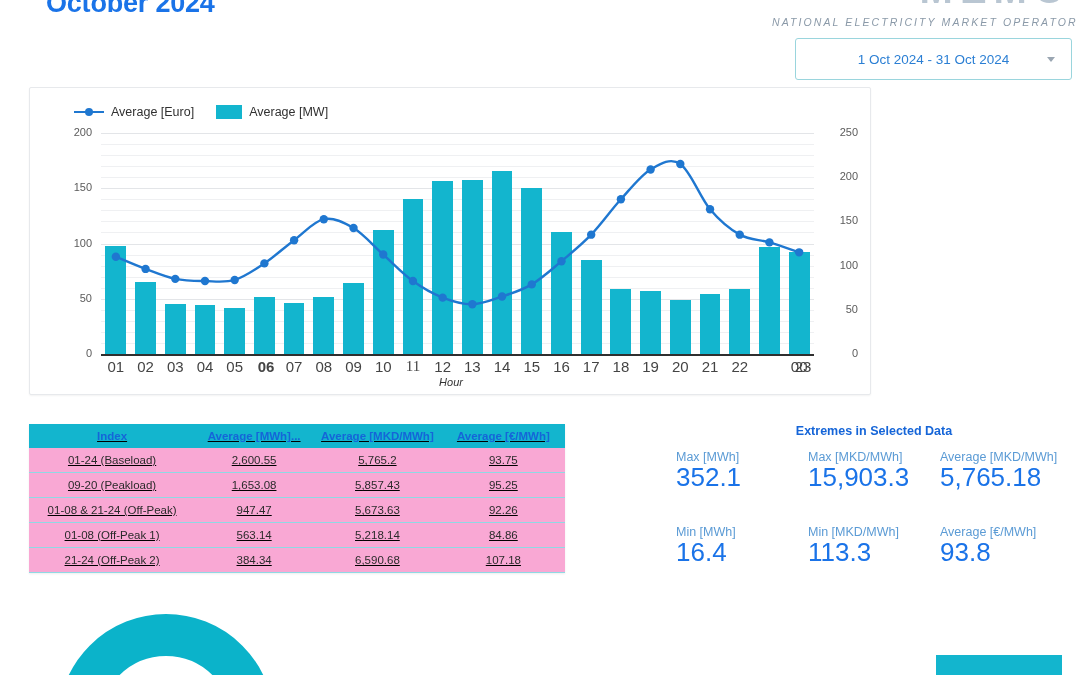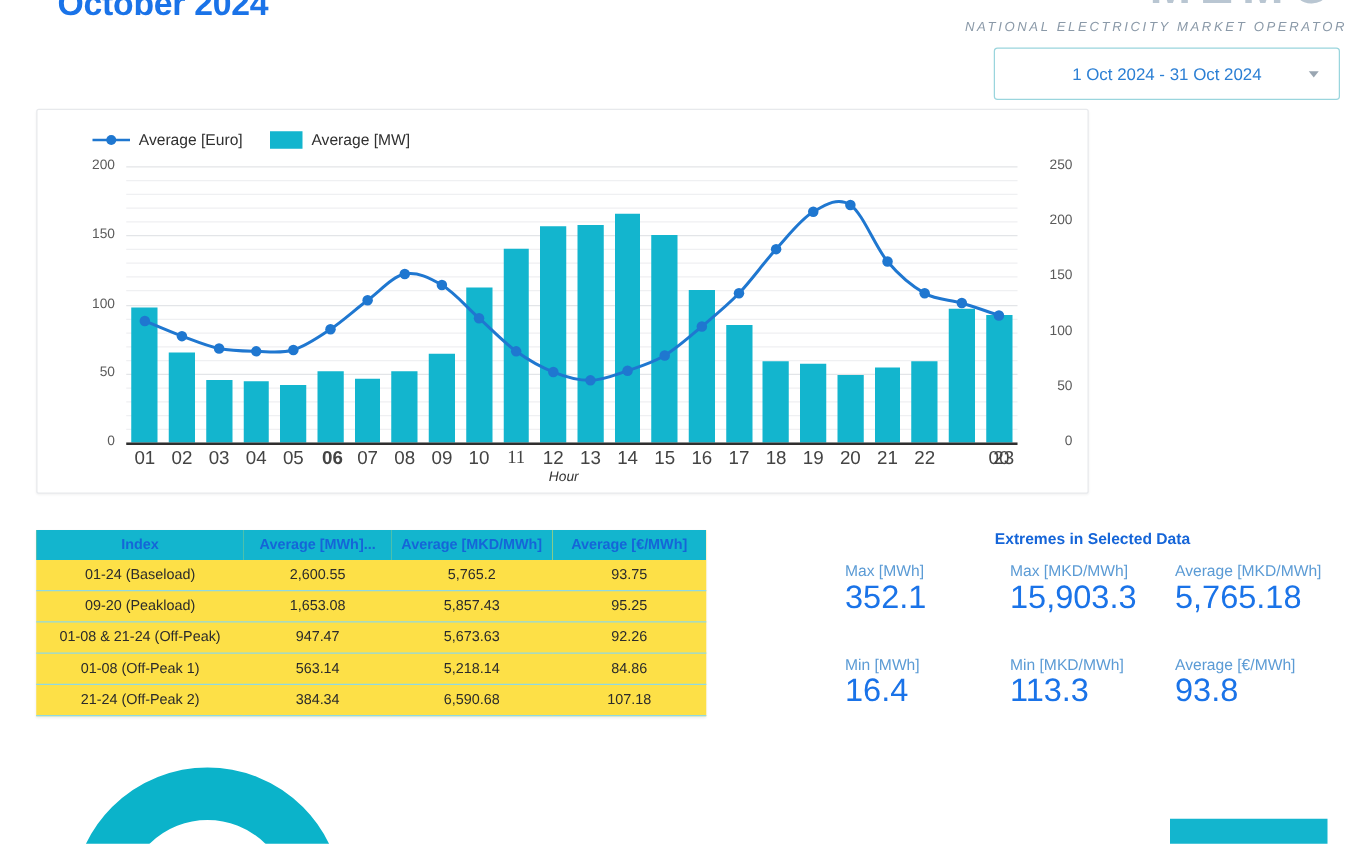--- a/index.html
+++ b/index.html
@@ -164,22 +164,23 @@
     color: #333;
   }
 
   
   .data-table {
     position: absolute;
     left: 29px; top: 424px;
     width: 536px;
     border-collapse: collapse;
     font-size: 11.5px;
-    background: #fde047;
+    background: #f9a8d4;
     box-shadow: 0 1px 2px rgba(0,0,0,0.07);
+    text-decoration: underline;
   }
   .data-table thead th {
     background: #13b5ce;
     color: #1565d8;
     font-weight: bold;
     font-size: 11.5px;
     padding: 6px 8px;
     text-align: center;
     white-space: nowrap;
     overflow: hidden;

